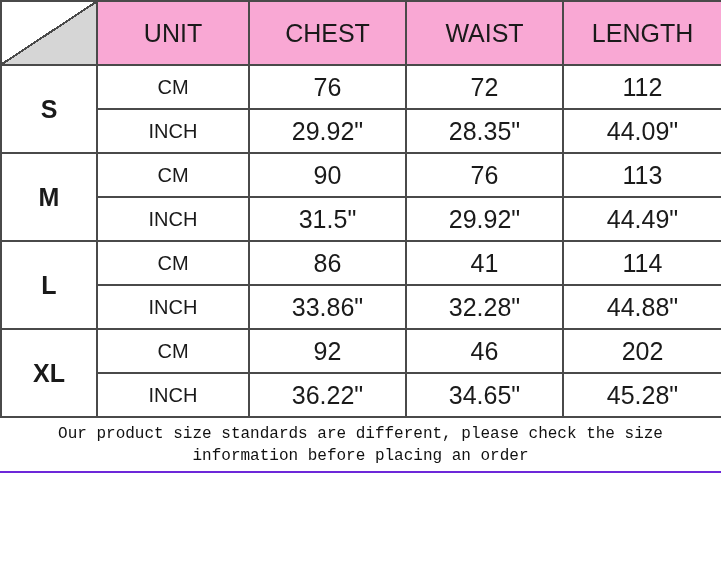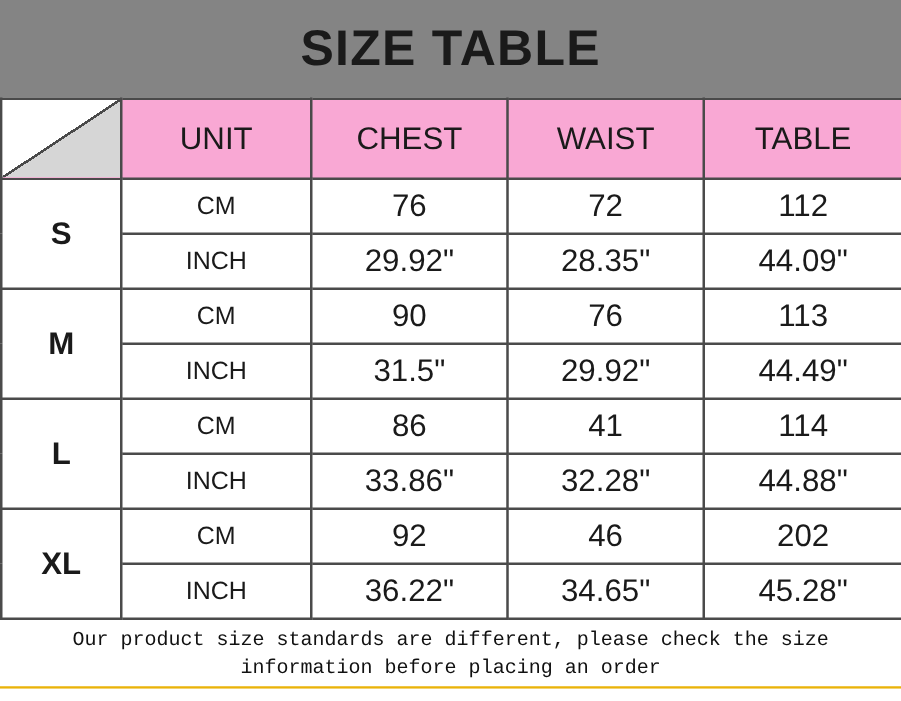--- a/index.html
+++ b/index.html
@@ -94,54 +94,51 @@
   
   .note {
     box-sizing: border-box;
     width: 721px;
     padding: 6px 10px 4px 10px;
     text-align: center;
     font-family: "Liberation Mono", monospace;
     font-size: 16px;
     line-height: 1.35;
     color: #111111;
-    border-bottom: 2px solid #eab308;
+    border-bottom: 2px solid #6d28d9;
   }
   .bottom-fill {
     width: 721px;
     height: 18px;
     background: #ffffff;
   }
 </style>
 </head>
 <body>
 
 <div id="page">
 
-  <div class="title-bar">
-    <span class="title-text">SIZE TABLE</span>
-  </div>
 
   <table class="size-table">
     <colgroup>
       <col class="c-size">
       <col class="c-unit">
       <col class="c-chest">
       <col class="c-waist">
       <col class="c-len">
     </colgroup>
     <tbody>
       <tr class="head-row">
         <td class="corner-cell">
           <span class="diag"></span>
         </td>
         <td>UNIT</td>
         <td>CHEST</td>
         <td>WAIST</td>
-        <td>TABLE</td>
+        <td>LENGTH</td>
       </tr>
 
       <tr class="data-row">
         <td class="size-cell" rowspan="2">S</td>
         <td class="unit-cell">CM</td>
         <td>76</td>
         <td>72</td>
         <td>112</td>
       </tr>
       <tr class="data-row">

